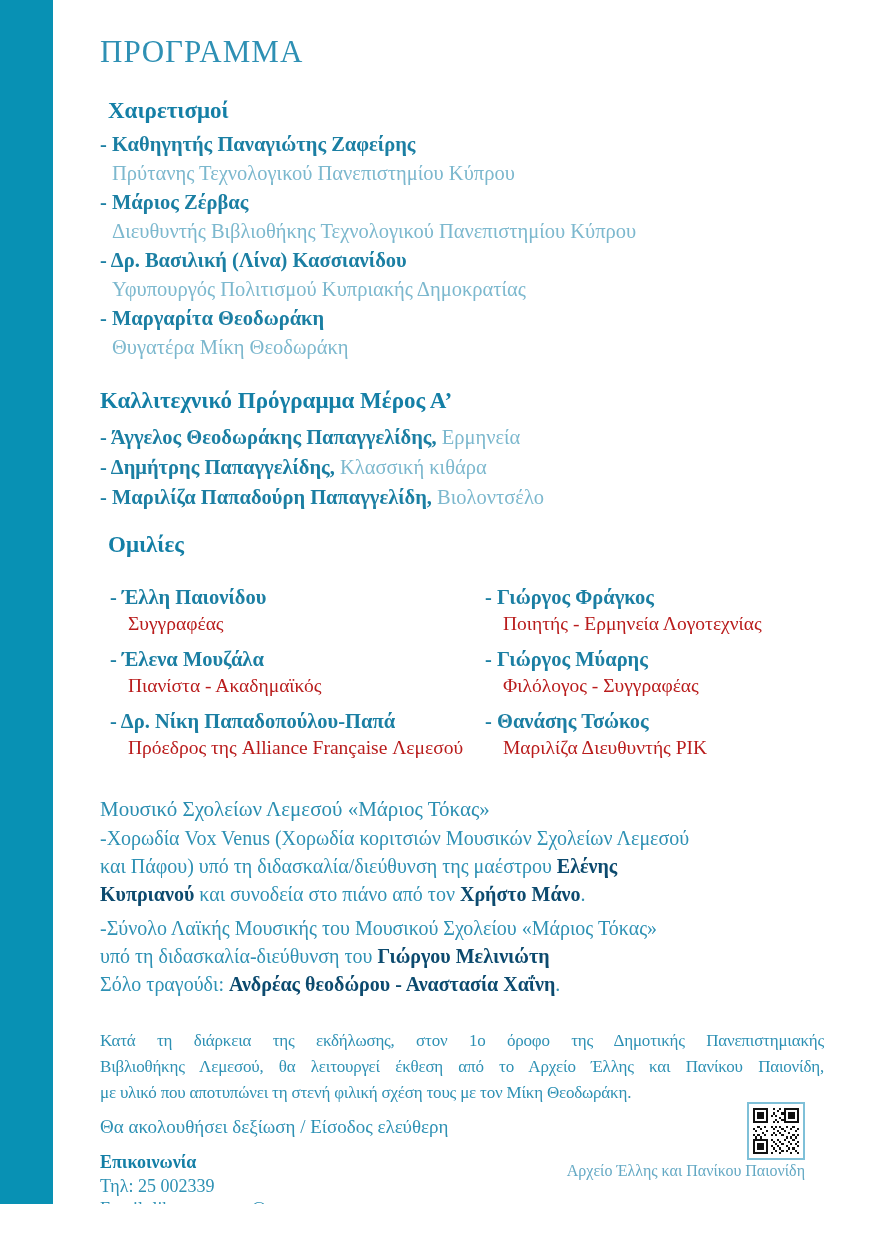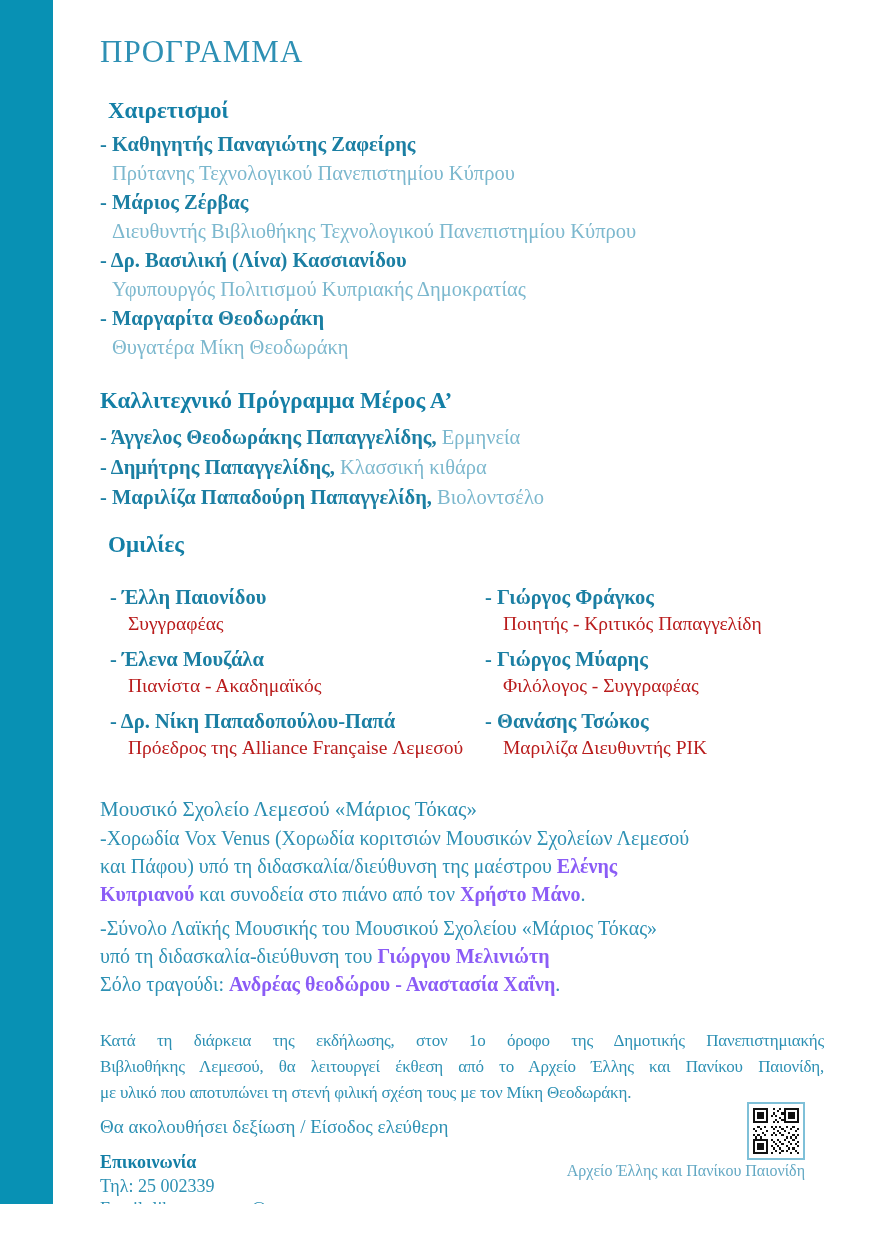--- a/index.html
+++ b/index.html
@@ -69,21 +69,21 @@
   .part-b{top:794px;}
   .part-b .h-section{margin-bottom:2px;}
   .pb-school{
     font-size:21px;line-height:30px;
     color:#2a8eb1;white-space:nowrap;
   }
   .pb-line{
     font-size:20px;line-height:28px;
     color:#2e91b4;white-space:nowrap;
   }
-  .pb-line b{font-weight:700;color:#8b5cf6;}
+  .pb-line b{font-weight:700;color:#0c4a6e;}
   .gap-top{margin-top:6px;}
 
   .exhibit{top:1028px;}
   .ex-line{
     font-size:17px;line-height:26px;letter-spacing:-0.2px;
     color:#2e91b4;
     text-align:justify;text-align-last:justify;
     white-space:nowrap;
   }
   .ex-line.last{text-align-last:left;}
@@ -179,36 +179,36 @@
           <div class="sp-role">Πιανίστα - Ακαδημαϊκός</div>
         </div>
         <div class="sp-item">
           <div class="sp-name">-  Δρ. Νίκη Παπαδοπούλου-Παπά</div>
           <div class="sp-role">Πρόεδρος της Alliance Française Λεμεσού</div>
         </div>
       </div>
       <div class="sp-col-r">
         <div class="sp-item">
           <div class="sp-name">- Γιώργος Φράγκος</div>
-          <div class="sp-role">Ποιητής - Κριτικός Παπαγγελίδη</div>
+          <div class="sp-role">Ποιητής - Ερμηνεία Λογοτεχνίας</div>
         </div>
         <div class="sp-item">
           <div class="sp-name">- Γιώργος Μύαρης</div>
           <div class="sp-role">Φιλόλογος - Συγγραφέας</div>
         </div>
         <div class="sp-item">
           <div class="sp-name">- Θανάσης Τσώκος</div>
           <div class="sp-role">Μαριλίζα Διευθυντής ΡΙΚ</div>
         </div>
       </div>
     </div>
   </div>
 
   <div class="sec part-b">
-    <div class="pb-school">Μουσικό Σχολείο Λεμεσού «Μάριος Τόκας»</div>
+    <div class="pb-school">Μουσικό Σχολείων Λεμεσού «Μάριος Τόκας»</div>
     <div class="pb-line">
       <span>-Χορωδία Vox Venus (Χορωδία κοριτσιών Μουσικών Σχολείων Λεμεσού</span>
     </div>
     <div class="pb-line">
       <span>και Πάφου) υπό τη διδασκαλία/διεύθυνση της μαέστρου </span><b>Ελένης</b>
     </div>
     <div class="pb-line">
       <b>Κυπριανού</b><span> και συνοδεία στο πιάνο από τον </span><b>Χρήστο Μάνο</b><span>.</span>
     </div>
     <div class="pb-line gap-top">

